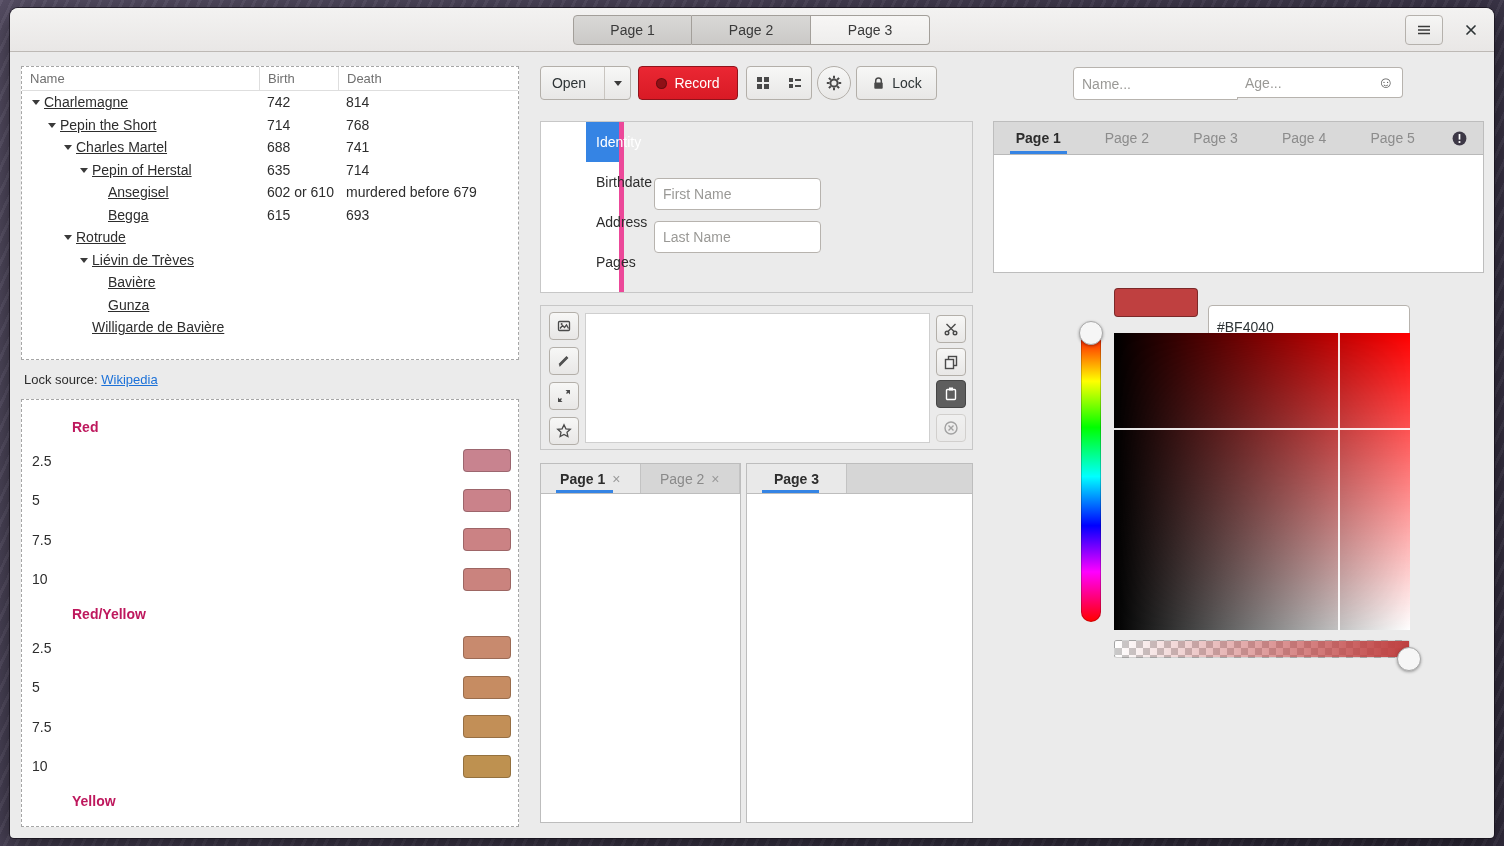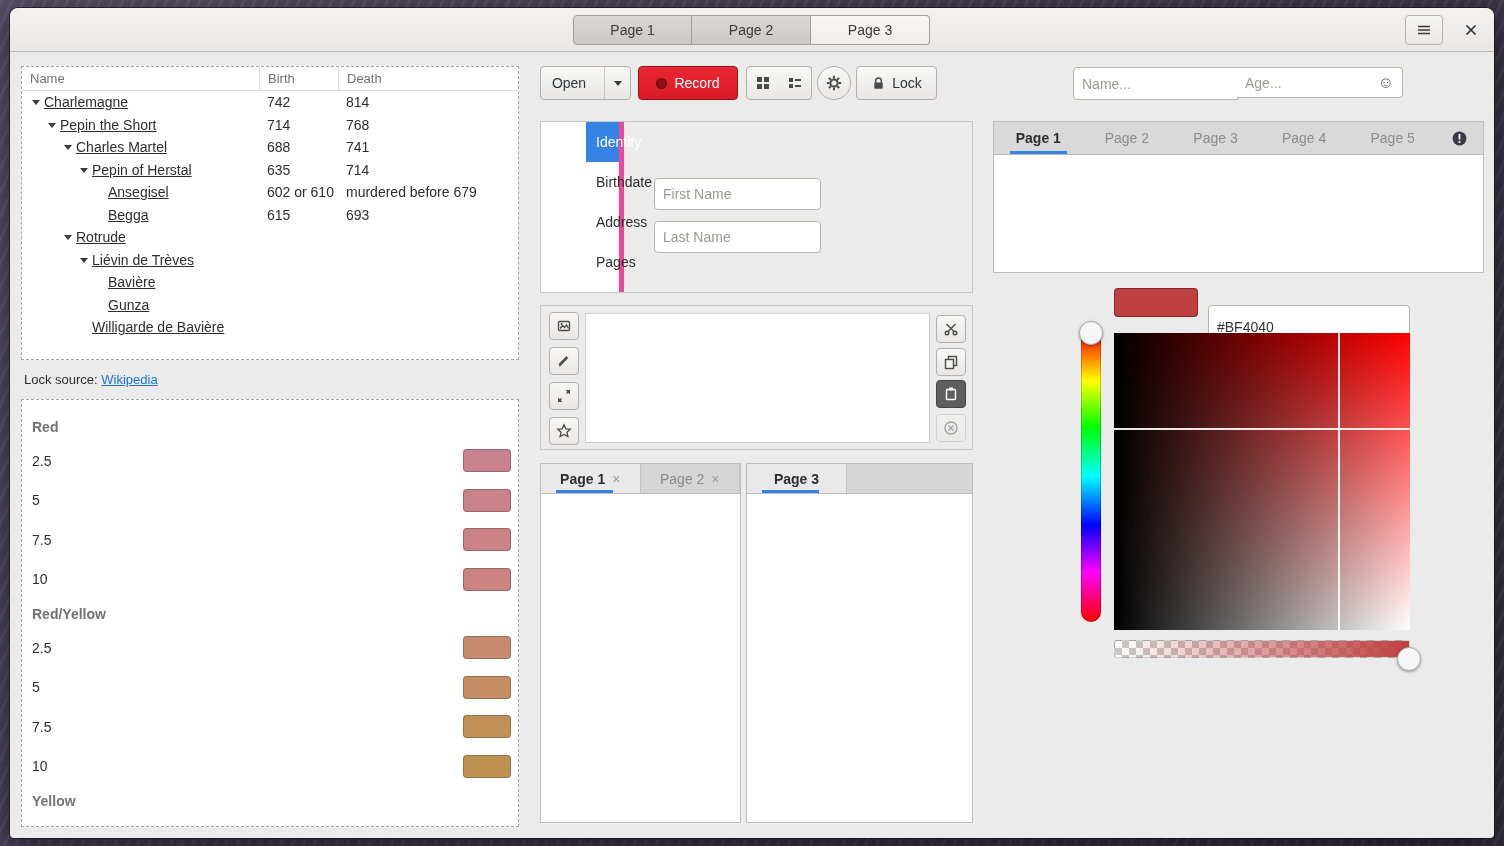--- a/index.html
+++ b/index.html
@@ -74,21 +74,21 @@
   .i6{width:6px}.i22{width:22px}.i38{width:38px}.i54{width:54px}.i70{width:70px}.i86{width:86px}
   .exp { width:16px; display:flex; justify-content:center; align-items:center; }
   .exp::before { content:""; border:4px solid transparent; border-top:5px solid #3a3a3a; margin-top:5px; }
   .data-source { position:absolute; left:14px; top:364px; font-size:13px; color:#2d2d2d; }
   .data-source a { color:#1c71d8; text-decoration:underline; }
   
   .color-panel {
     position:absolute; left:11px; top:391px; width:498px; height:428px;
     background:#fff; border:1px dashed #a6a6a6; overflow:hidden; padding:12px 7px 0 10px;
   }
-  .cl-header { font-weight:bold; font-size:14px; color:#737373; padding:7px 0 6px; }
+  .cl-header { font-weight:bold; font-size:14px; color:#be185d; padding:7px 0 6px;margin-left:40px; }
   .cl-row { display:flex; align-items:center; height:39.5px; font-size:14px; color:#2d2d2d; }
   .cl-label { flex:1; }
   .cl-swatch { width:48px; height:23px; border-radius:4px; border:1px solid rgba(0,0,0,.22); }
   
   .open-btn { left:530px; top:58px; width:91px; height:34px; padding:0; }
   .open-btn .lbl { flex:1; text-align:center; }
   .open-btn .caret-box { width:26px; height:100%; display:flex; align-items:center; justify-content:center; border-left:1px solid #c9c5c0; }
   .caret { width:0; height:0; border:4px solid transparent; border-top:5px solid #3a3a3a; margin-top:4px; }
   .record-btn {
     left:628px; top:58px; width:100px; height:34px;

